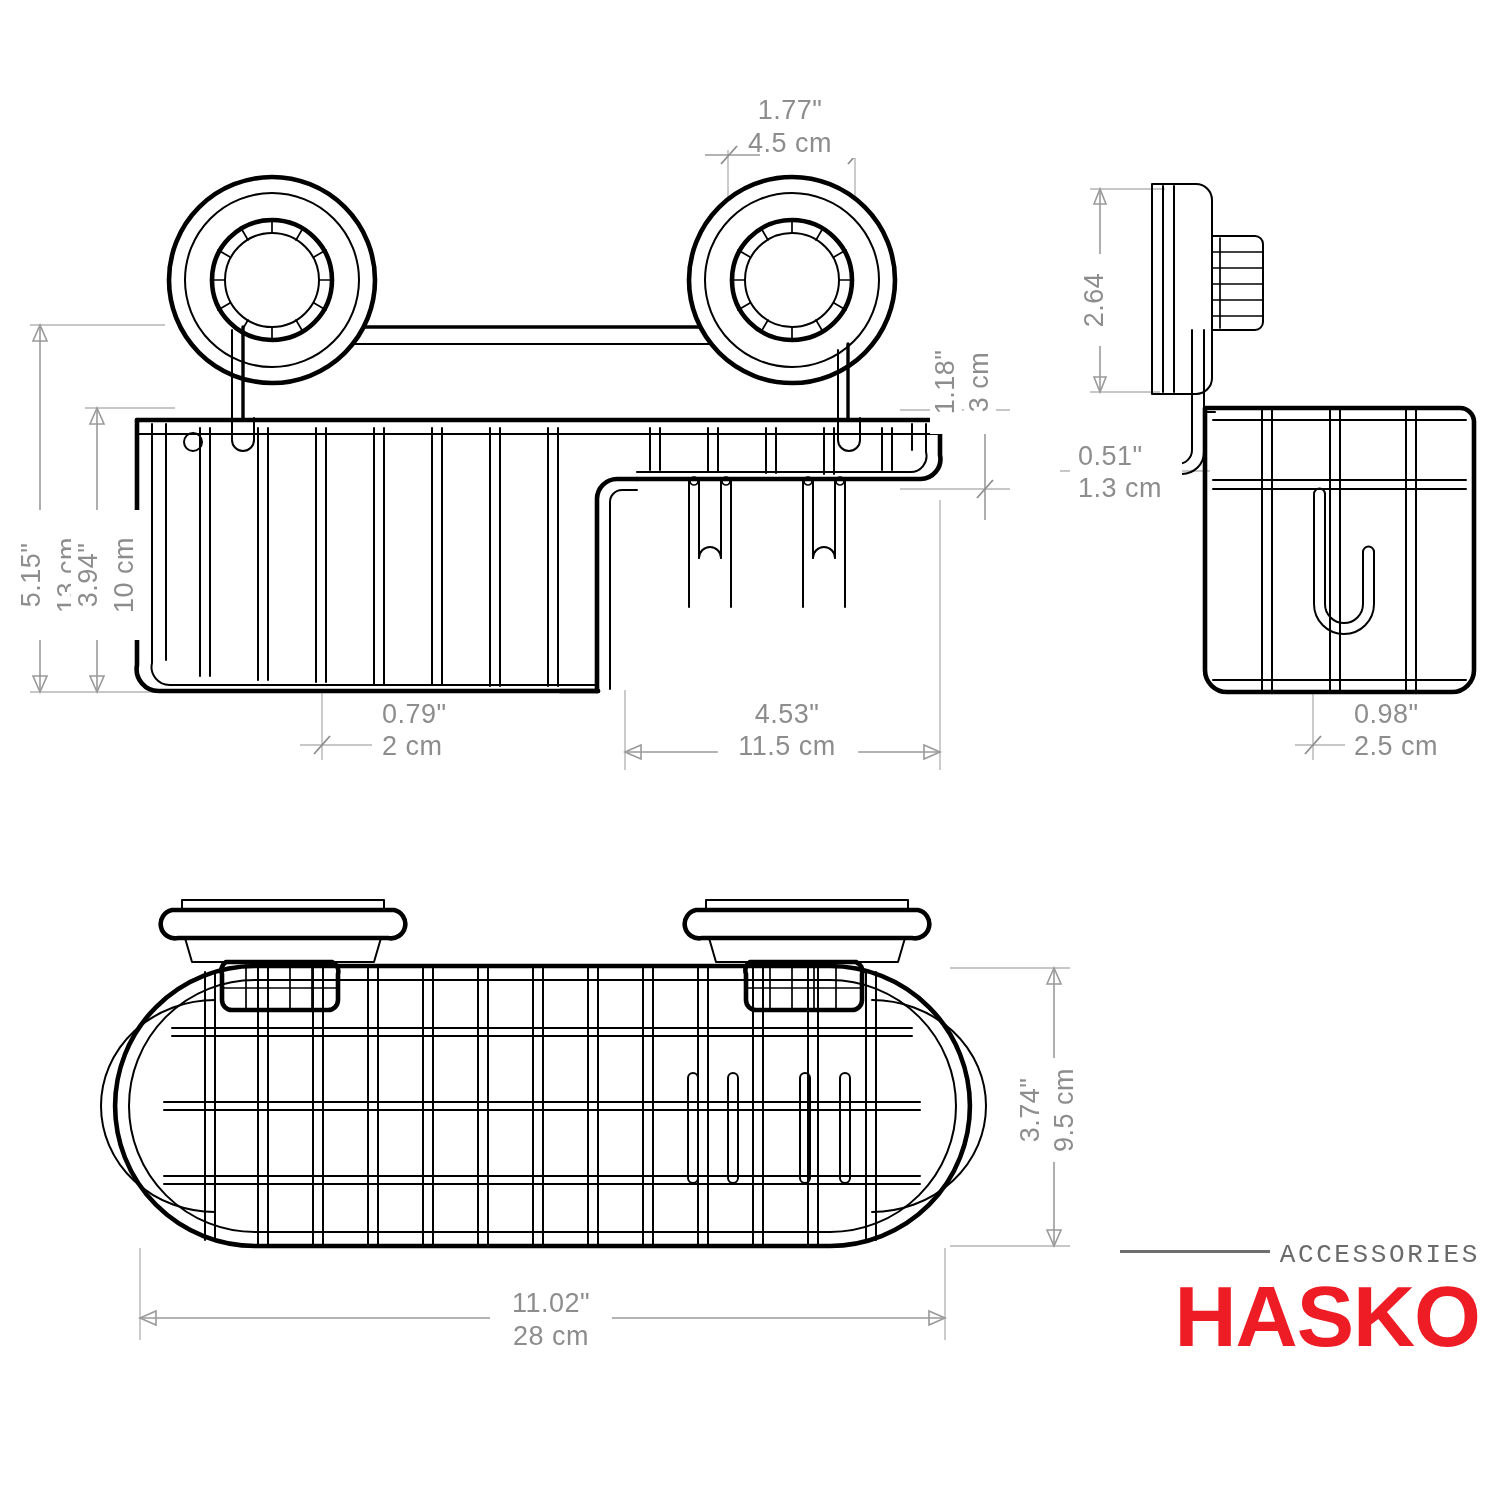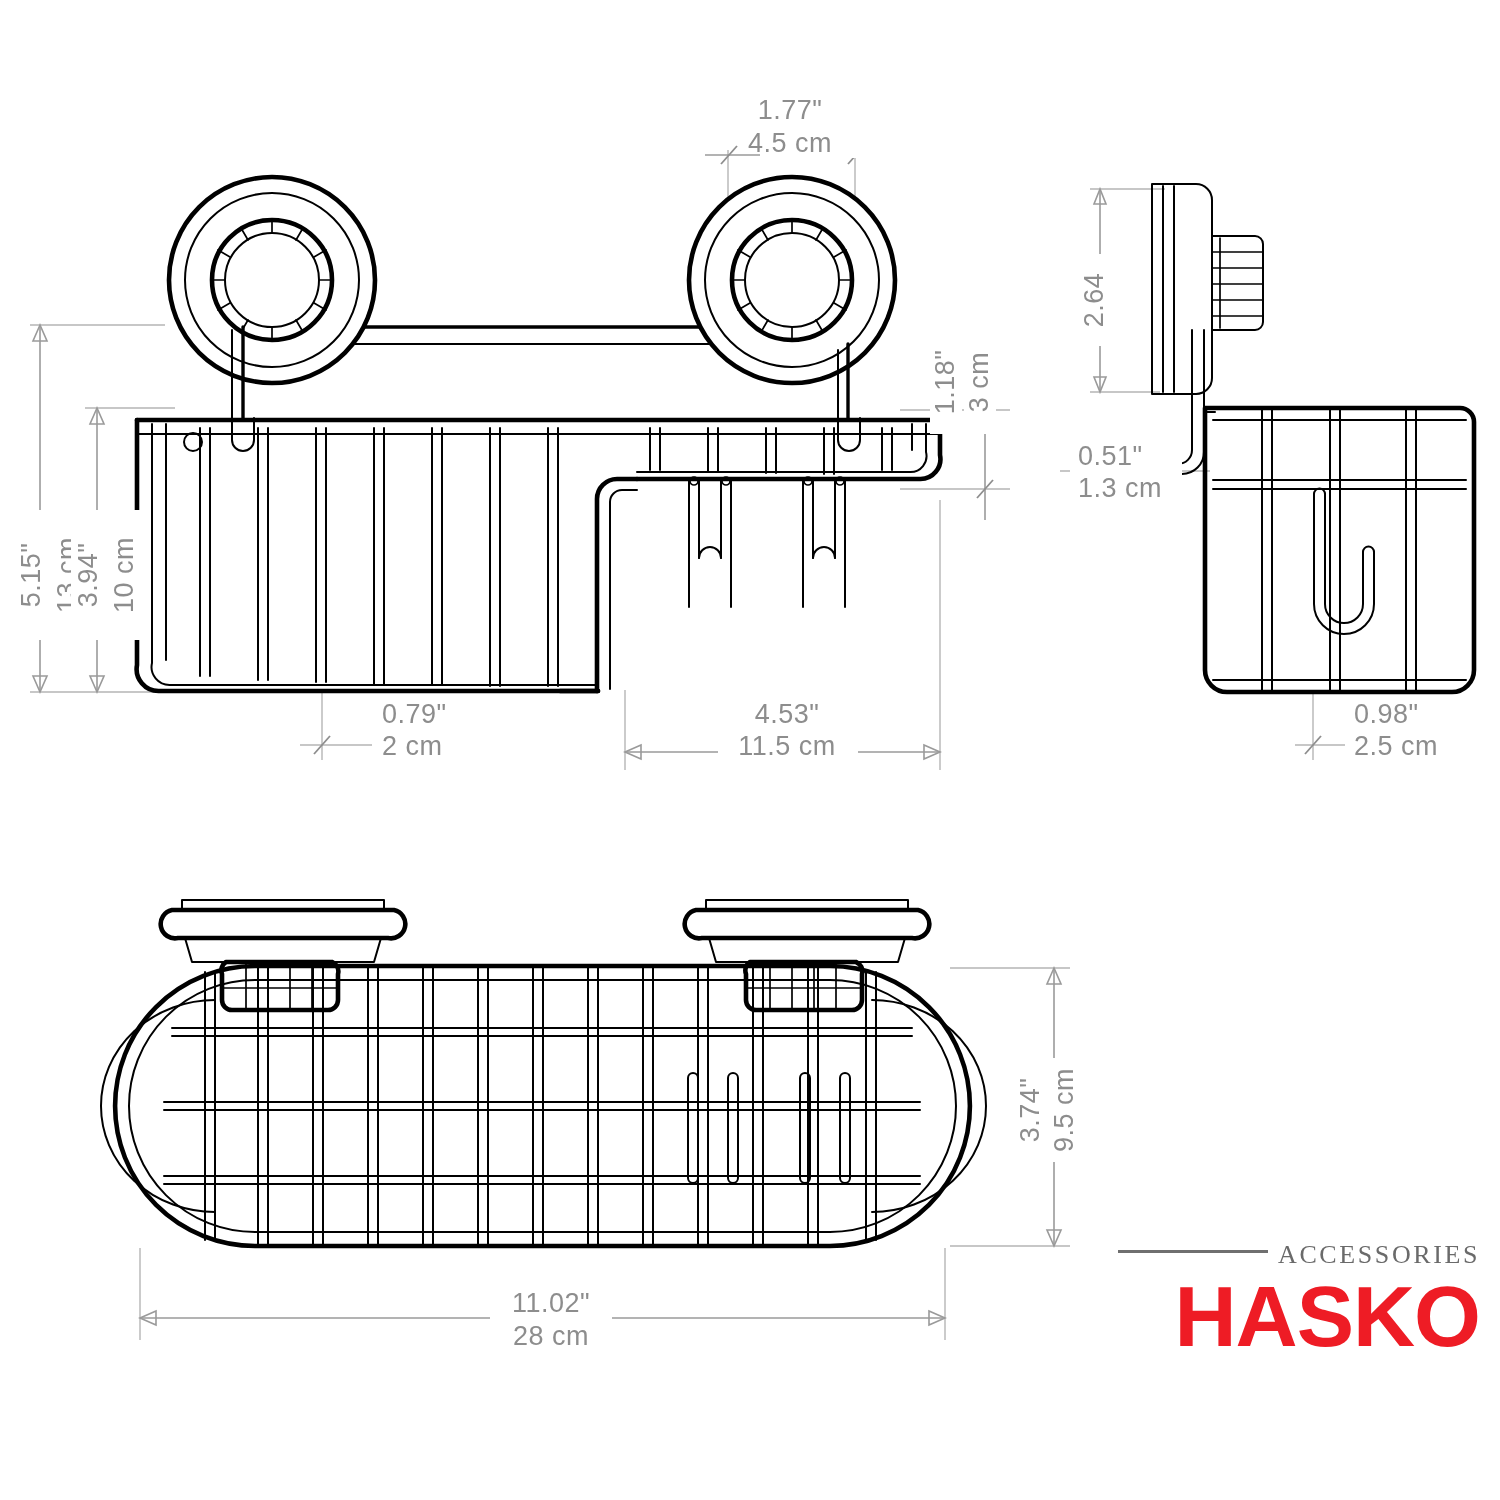--- a/index.html
+++ b/index.html
@@ -11,21 +11,21 @@
   .extline{stroke:#b5b5b5;stroke-width:1.4;fill:none;}
   .tick{stroke:#8d8d8d;stroke-width:1.8;}
   .wire{stroke:#000;stroke-width:3.4;fill:none;stroke-linecap:round;stroke-linejoin:round;}
   .wire-in{stroke:#000;stroke-width:2.0;fill:none;stroke-linecap:round;stroke-linejoin:round;}
   .wire-thin{stroke:#000;stroke-width:1.7;fill:none;stroke-linecap:round;stroke-linejoin:round;}
   .wire-hv{stroke:#000;stroke-width:4.6;fill:none;stroke-linecap:round;stroke-linejoin:round;}
   .fillw{fill:#ffffff;}
   #logo{position:absolute;left:1150px;top:1238px;width:330px;text-align:right;}
   #logo .acc-row{display:flex;align-items:center;justify-content:flex-end;gap:10px;height:26px;}
   #logo .acc-rule{flex:0 0 150px;height:3px;background:#6f6f6f;}
-  #logo .acc-text{font-size:26px;color:#6a6a6a;letter-spacing:2.6px;font-family:Liberation Serif, serif;white-space:nowrap;margin-top:8px;}
+  #logo .acc-text{font-size:26px;color:#6a6a6a;letter-spacing:2.6px;font-family:Liberation Mono, monospace;white-space:nowrap;margin-top:8px;}
   #logo .brand{font-size:86px;font-weight:bold;letter-spacing:-1px;line-height:0.95;margin-top:12px;font-family:"Liberation Sans",sans-serif;}
 </style>
 </head>
 <body>
 
 <div id="stage">
 
   <svg width="1500" height="1500" viewBox="0 0 1500 1500">
 
     <g>

